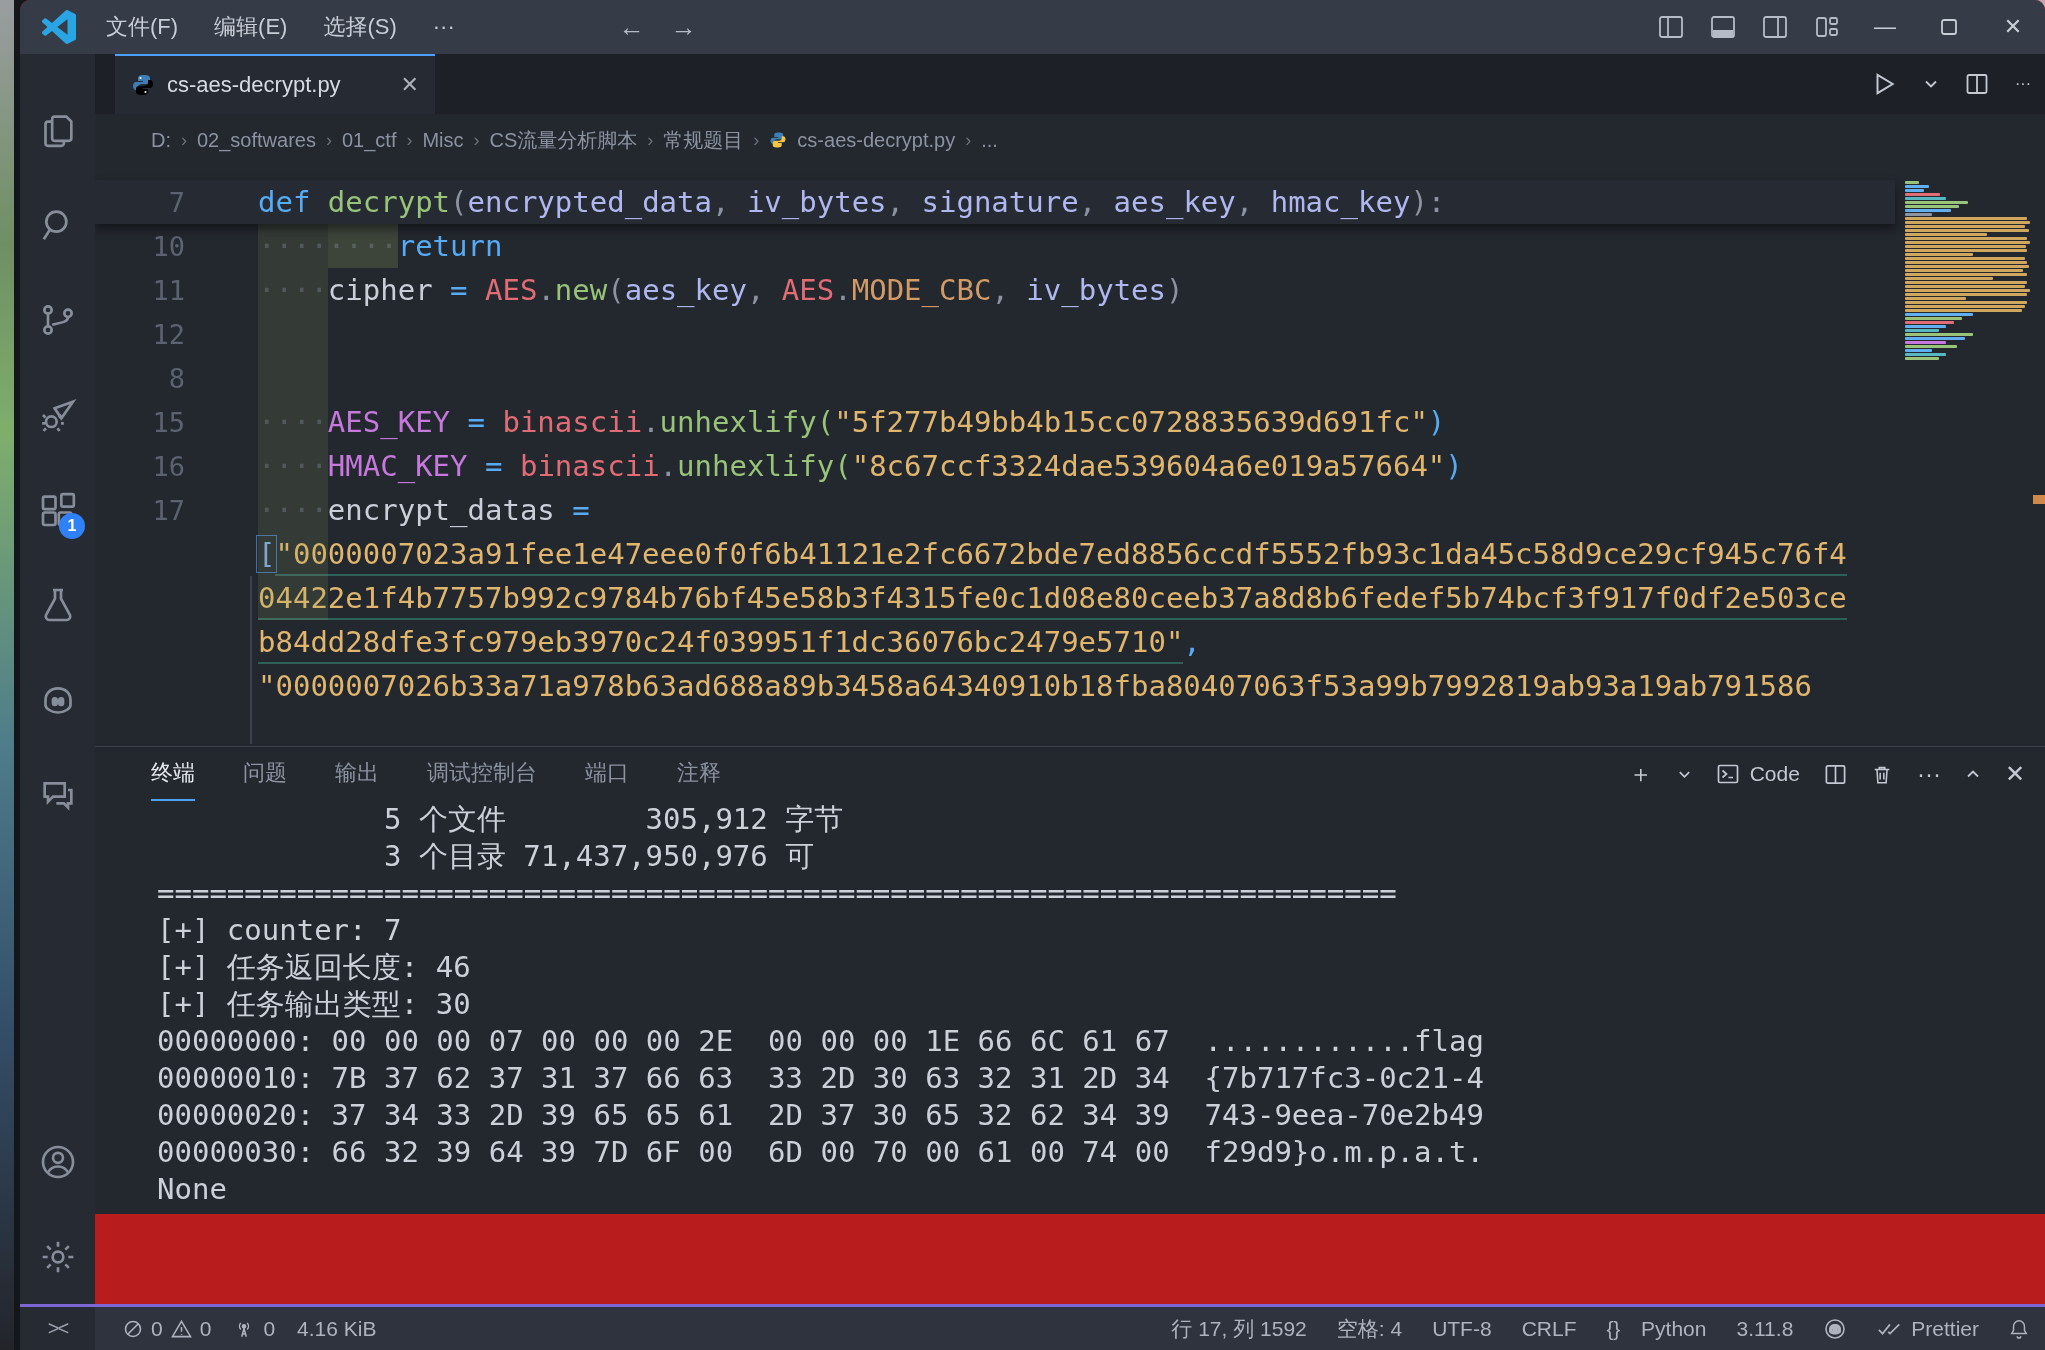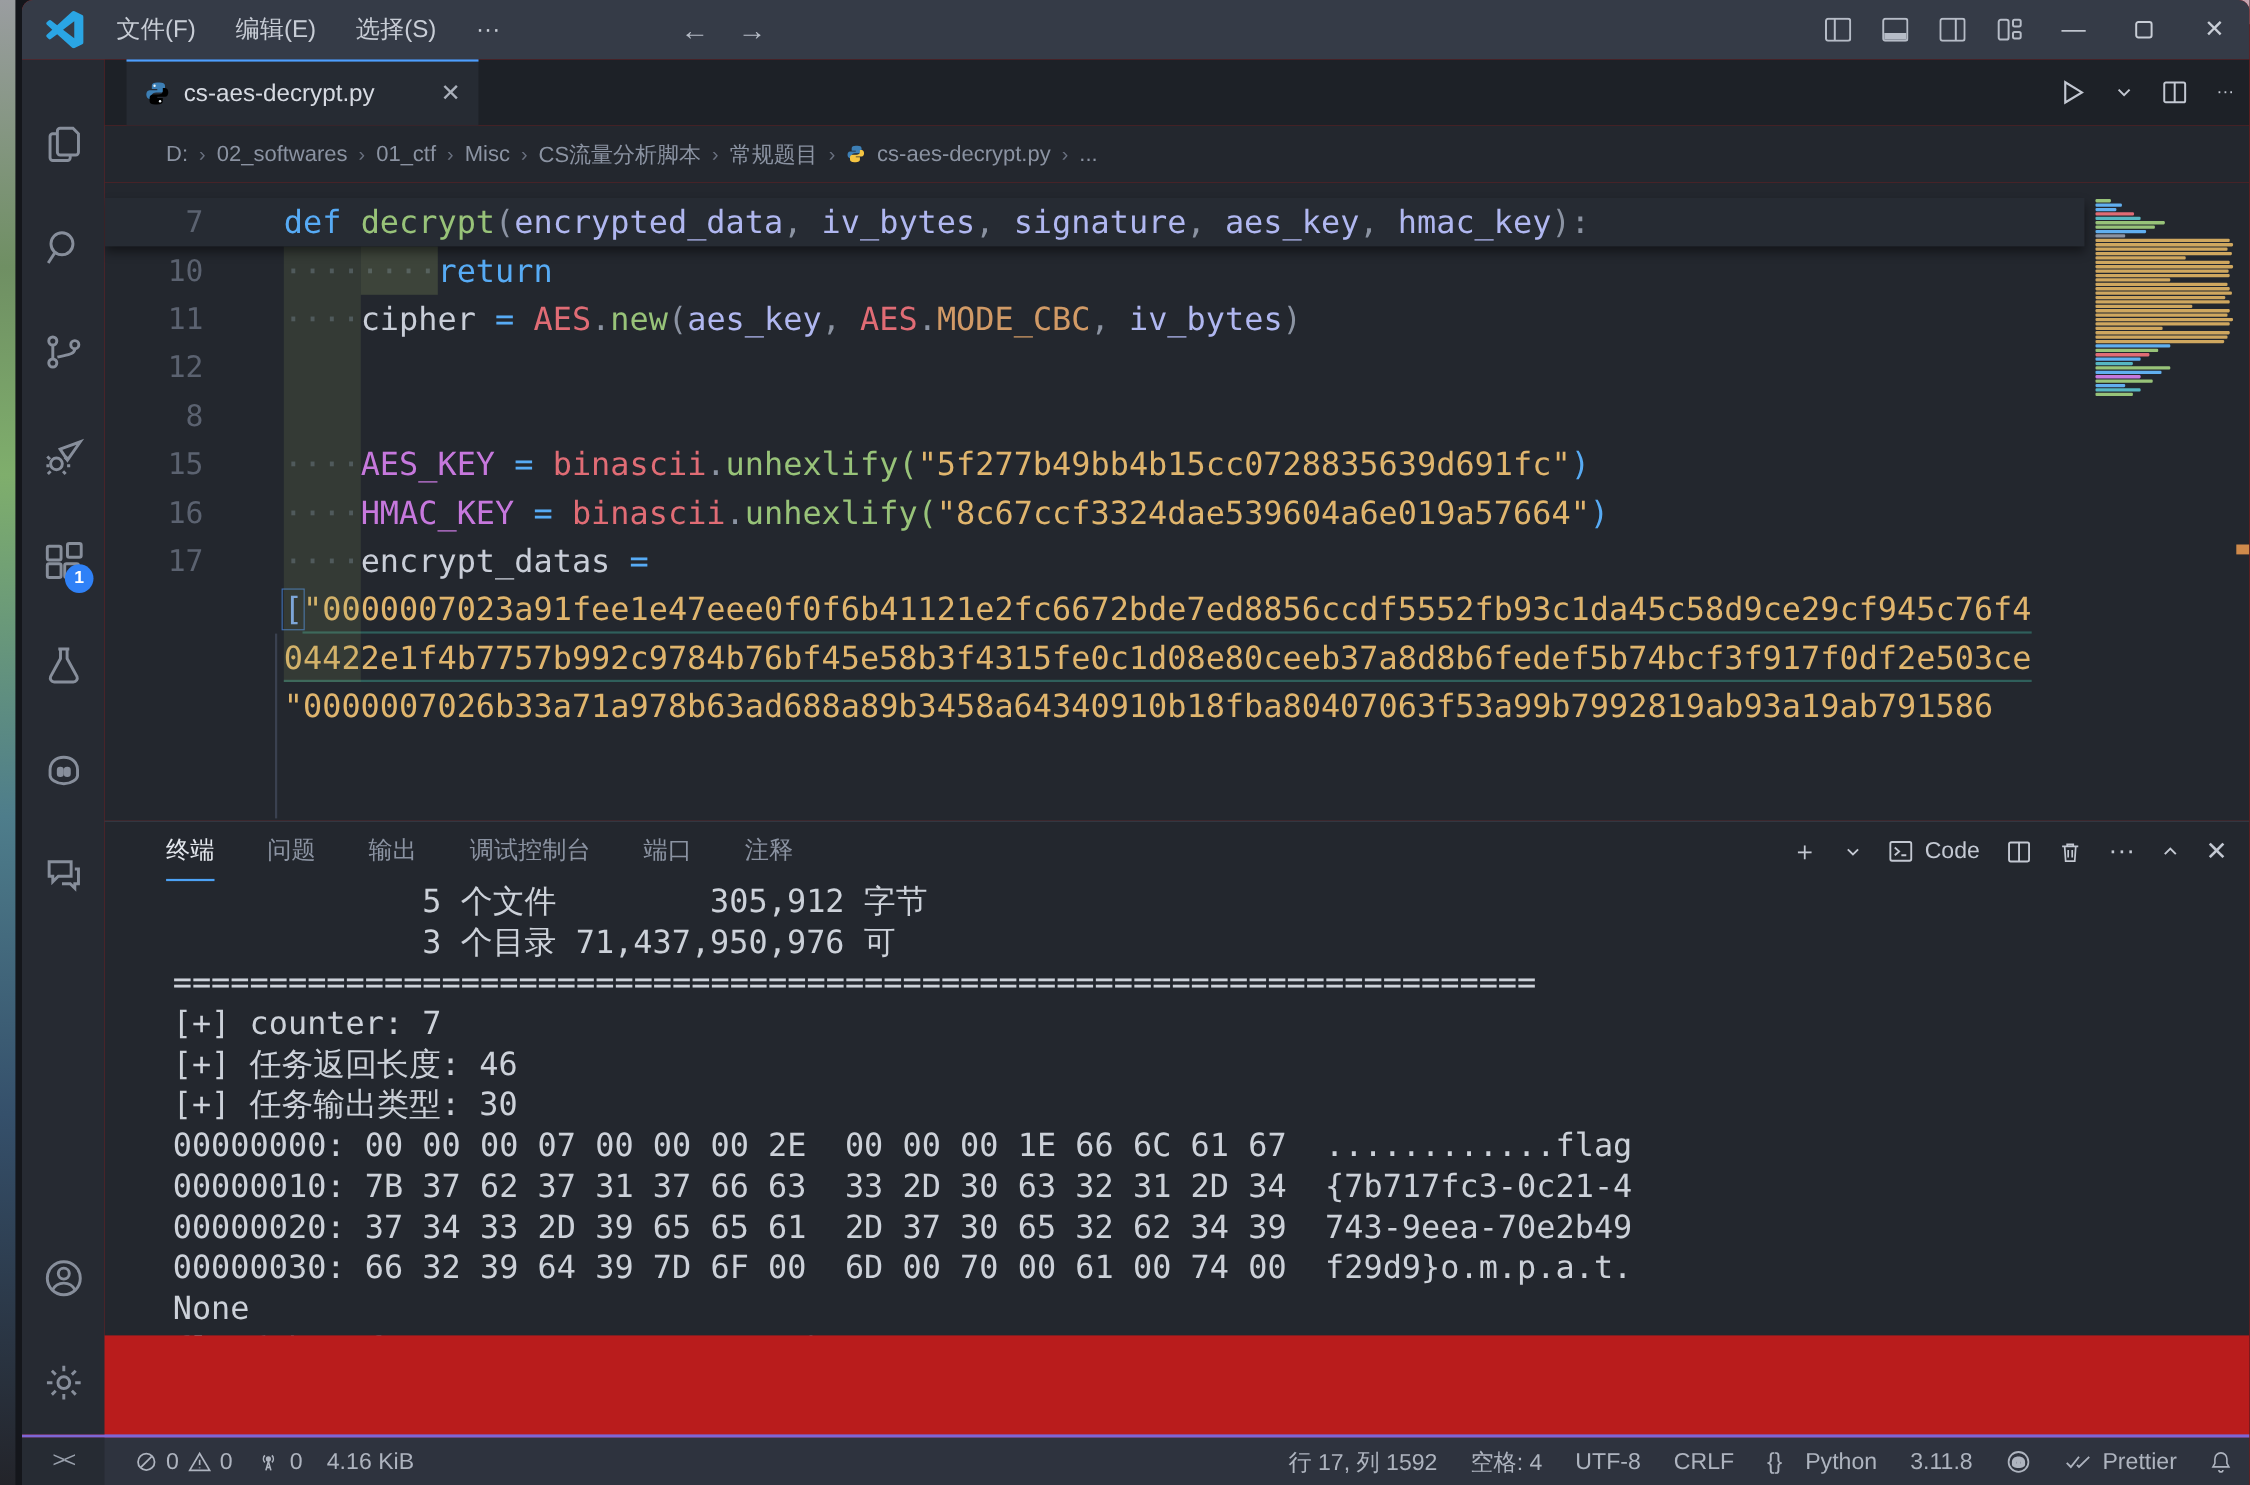--- a/index.html
+++ b/index.html
@@ -293,20 +293,21 @@
             <div class="crow"><span class="lnum">12</span></div>
             <div class="crow"><span class="lnum">8</span><span class="ltext"></span></div>
             <div class="crow"><span class="lnum">15</span><span class="ltext"><span class="tk-ws">····</span><span class="tk-upvar">AES_KEY</span><span class="tk-op"> = </span><span class="tk-cls">binascii</span><span class="tk-pu">.</span><span class="tk-fn">unhexlify</span><span class="tk-fnp">(</span><span class="tk-str">"5f277b49bb4b15cc0728835639d691fc"</span><span class="tk-parb">)</span></span></div>
             <div class="crow"><span class="lnum">16</span><span class="ltext"><span class="tk-ws">····</span><span class="tk-upvar">HMAC_KEY</span><span class="tk-op"> = </span><span class="tk-cls">binascii</span><span class="tk-pu">.</span><span class="tk-fn">unhexlify</span><span class="tk-fnp">(</span><span class="tk-str">"8c67ccf3324dae539604a6e019a57664"</span><span class="tk-parb">)</span></span></div>
             <div class="crow"><span class="lnum">17</span><span class="bulb"><svg width="26" height="26" viewBox="0 0 24 24">
                   <path fill="#f5c518" d="M12 2.5a6.2 6.2 0 0 0-3.6 11.2c.7.5 1.1 1.3 1.1 2.1v1.2h5v-1.2c0-.8.4-1.6 1.1-2.1A6.2 6.2 0 0 0 12 2.5z"></path>
                   <rect x="9.5" y="18" width="5" height="2.4" rx="1.2" fill="#cda21c"></rect>
                 </svg></span><span class="ltext"><span class="tk-ws">····</span><span class="tk-var">encrypt_datas</span><span class="tk-op"> = </span></span></div>
             <div class="crow"><span class="lnum"></span><span class="ltext"><span class="tk-brkt">[</span><span class="tk-stru">"0000007023a91fee1e47eee0f0f6b41121e2fc6672bde7ed8856ccdf5552fb93c1da45c58d9ce29cf945c76f4</span></span></div>
             <div class="crow"><span class="lnum"></span><span class="ltext"><span class="tk-stru">04422e1f4b7757b992c9784b76bf45e58b3f4315fe0c1d08e80ceeb37a8d8b6fedef5b74bcf3f917f0df2e503ce</span></span></div>
+            <div class="crow"><span class="lnum"></span><span class="ltext"><span class="tk-stru">b84dd28dfe3fc979eb3970c24f039951f1dc36076bc2479e5710"</span><span class="tk-op">,</span></span></div>
             <div class="crow"><span class="lnum"></span><span class="ltext"><span class="tk-str">"0000007026b33a71a978b63ad688a89b3458a64340910b18fba80407063f53a99b7992819ab93a19ab791586</span></span></div>
           </div>
         <div class="minimap">
             <div class="mm-row" style="background: rgb(152, 195, 121); width: 10%;"></div>
             <div class="mm-row" style="background: rgb(97, 175, 239); width: 18%;"></div>
             <div class="mm-row" style="background: rgb(97, 175, 239); width: 14%;"></div>
             <div class="mm-row" style="background: rgb(224, 108, 117); width: 26%;"></div>
             <div class="mm-row" style="background: rgb(86, 182, 194); width: 30%;"></div>
             <div class="mm-row" style="background: rgb(152, 195, 121); width: 46%;"></div>
             <div class="mm-row" style="background: rgb(152, 195, 121); width: 40%;"></div>

